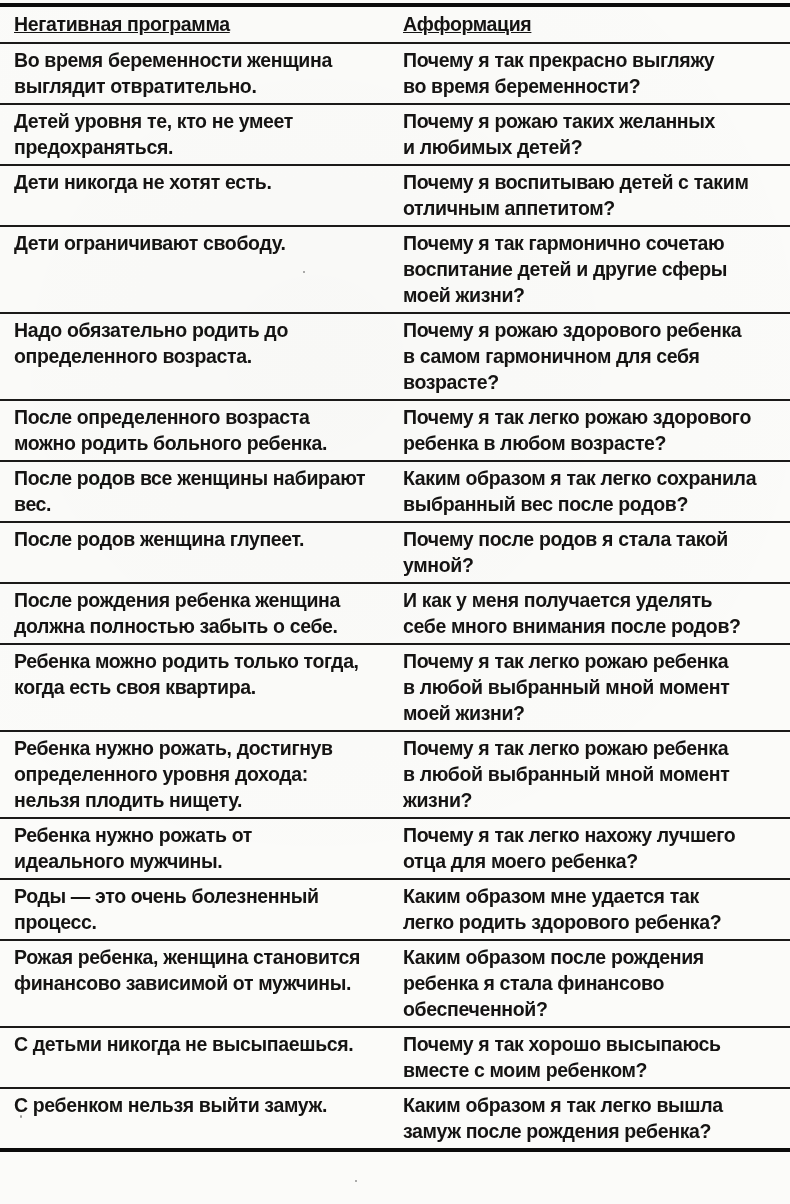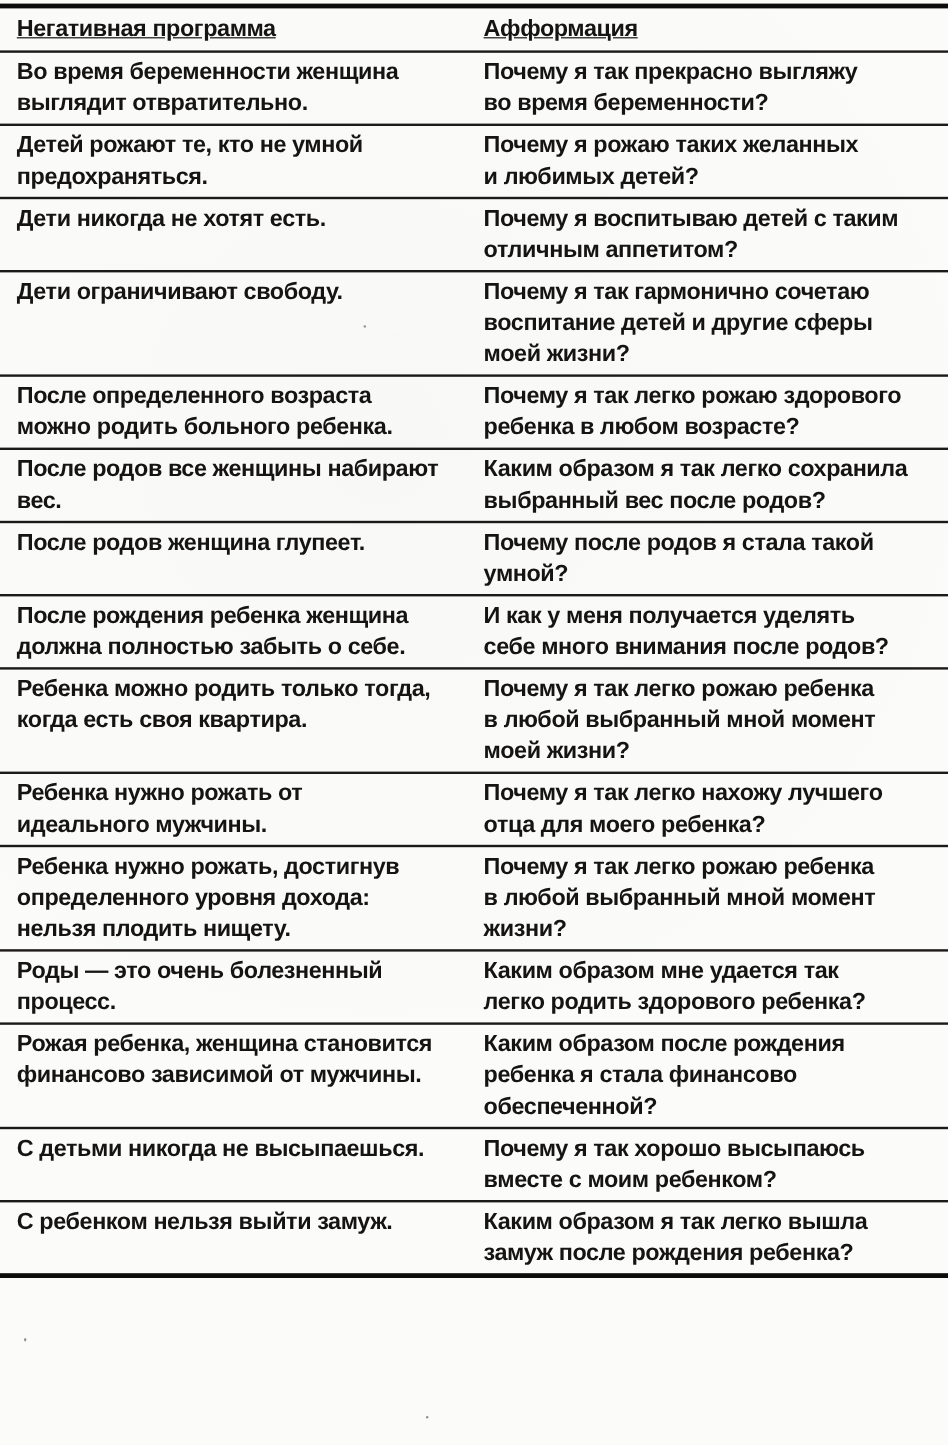--- a/index.html
+++ b/index.html
@@ -88,40 +88,47 @@
     </thead>
     <tbody id="rows-body">
   <tr>
     <td class="neg">Во время беременности женщина
 выглядит отвратительно.</td>
     <td class="af">Почему я так прекрасно выгляжу
 во время беременности?</td>
   </tr>
 
   <tr>
-    <td class="neg">Детей рожают те, кто не умной
+    <td class="neg">Детей уровня те, кто не умеет
 предохраняться.</td>
     <td class="af">Почему я рожаю таких желанных
 и любимых детей?</td>
   </tr>
 
   <tr>
     <td class="neg">Дети никогда не хотят есть.</td>
     <td class="af">Почему я воспитываю детей с таким
 отличным аппетитом?</td>
   </tr>
 
   <tr>
     <td class="neg">Дети ограничивают свободу.</td>
     <td class="af">Почему я так гармонично сочетаю
 воспитание детей и другие сферы
 моей жизни?</td>
   </tr>
 
 
+  <tr>
+    <td class="neg">Надо обязательно родить до
+определенного возраста.</td>
+    <td class="af">Почему я рожаю здорового ребенка
+в самом гармоничном для себя
+возрасте?</td>
+  </tr>
 
   <tr>
     <td class="neg">После определенного возраста
 можно родить больного ребенка.</td>
     <td class="af">Почему я так легко рожаю здорового
 ребенка в любом возрасте?</td>
   </tr>
 
   <tr>
     <td class="neg">После родов все женщины набирают
@@ -142,39 +149,39 @@
     <td class="af">И как у меня получается уделять
 себе много внимания после родов?</td>
   </tr>
 
   <tr>
     <td class="neg">Ребенка можно родить только тогда,
 когда есть своя квартира.</td>
     <td class="af">Почему я так легко рожаю ребенка
 в любой выбранный мной момент
 моей жизни?</td>
-  </tr>
-
-  <tr>
-    <td class="neg">Ребенка нужно рожать от
-идеального мужчины.</td>
-    <td class="af">Почему я так легко нахожу лучшего
-отца для моего ребенка?</td>
   </tr>
 
   <tr>
     <td class="neg">Ребенка нужно рожать, достигнув
 определенного уровня дохода:
 нельзя плодить нищету.</td>
     <td class="af">Почему я так легко рожаю ребенка
 в любой выбранный мной момент
 жизни?</td>
   </tr>
 
   <tr>
+    <td class="neg">Ребенка нужно рожать от
+идеального мужчины.</td>
+    <td class="af">Почему я так легко нахожу лучшего
+отца для моего ребенка?</td>
+  </tr>
+
+  <tr>
     <td class="neg">Роды — это очень болезненный
 процесс.</td>
     <td class="af">Каким образом мне удается так
 легко родить здорового ребенка?</td>
   </tr>
 
   <tr>
     <td class="neg">Рожая ребенка, женщина становится
 финансово зависимой от мужчины.</td>
     <td class="af">Каким образом после рождения

